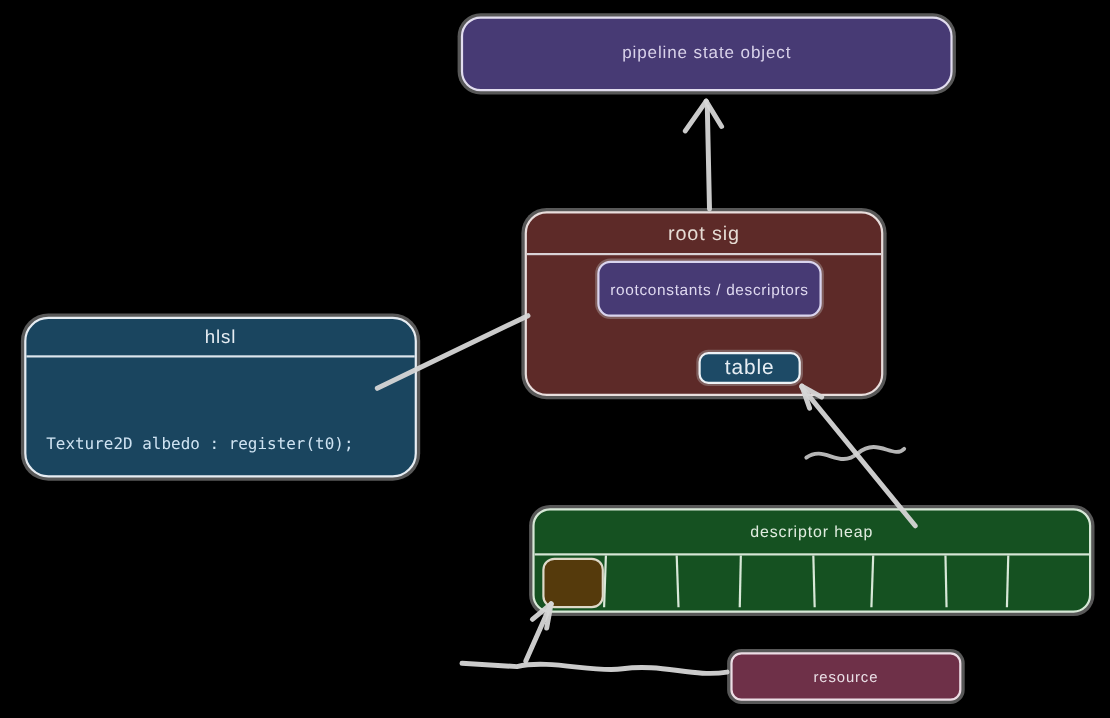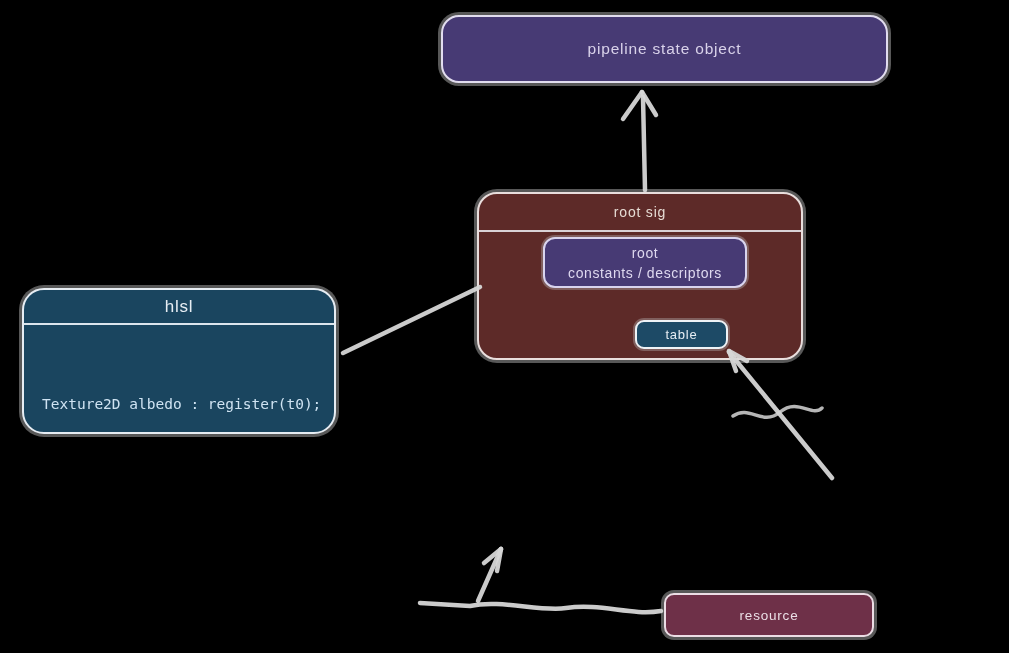--- a/index.html
+++ b/index.html
@@ -12,38 +12,38 @@
     border:2.5px solid #e4e0ea;
     box-shadow:0 0 0 3px rgba(195,195,195,.45);
     color:#ddd6ea;
   }
   .node .title{
     display:flex;align-items:center;justify-content:center;
     letter-spacing:.8px;
   }
   
   .pso{left:419px;top:15px;width:447px;height:68px;border-radius:18px;
-       background:#473a74;border-color:#e2ddef;margin-left:22px;}
+       background:#473a74;border-color:#e2ddef;}
   .pso .title{height:100%;font-size:15.5px;color:#d9d2ea;}
   
   .rootsig{left:477px;top:192px;width:326px;height:168px;border-radius:20px;background:#5d2a28;border-color:#e9dedd;}
-  .rootsig .title{height:36px;font-size:14px;color:#e6dcd4;}
+  .rootsig .title{height:36px;font-size:18px;color:#e6dcd4;}
   .divider{position:absolute;left:0;right:0;height:2px;background:#d9d2d6;}
   .rootsig .divider{top:36px;}
   
   .rootconst{left:543px;top:237px;width:204px;height:51px;border-radius:12px;
        background:#473a74;border-color:#d9d4ee;
-       display:flex;flex-direction:column;align-items:center;justify-content:center;
+       display:flex;align-items:center;justify-content:center;
        font-size:14px;line-height:20px;color:#dfd9f0;letter-spacing:.6px;box-shadow:0 0 0 2px rgba(195,195,195,.35);}
   
   .tablebox{left:635px;top:320px;width:93px;height:29px;border-radius:9px;
        background:#1d4a66;border-color:#eef2f6;box-shadow:0 0 0 2px rgba(195,195,195,.35);}
-  .tablebox .title{height:100%;font-size:13px;color:#e6edf3;}
+  .tablebox .title{height:100%;font-size:19px;color:#e6edf3;}
   
-  .hlsl{left:22px;top:288px;width:314px;height:146px;border-radius:22px;background:#1a455f;border-color:#e7edf3;}
+  .hlsl{left:22px;top:288px;width:357px;height:146px;border-radius:22px;background:#1a455f;border-color:#e7edf3;}
   .hlsl .title{height:33px;font-size:17px;color:#e6edf3;}
   .hlsl .divider{top:33px;background:#dce5ed;}
   .code{position:absolute;left:18px;top:62px;
         font-family:"DejaVu Sans Mono","Liberation Mono",monospace;
         font-size:14.5px;font-weight:400;line-height:21px;color:#cfe3f2;white-space:pre;}
   
   .heap{left:484px;top:462px;width:508px;height:95px;border-radius:16px;background:#155121;border-color:#d7e8d7;}
   .heap .title{height:39px;font-size:14.5px;color:#e0ecdf;}
   .heap .divider{top:39px;background:#d6e6d6;}
   .heap-div{position:absolute;top:41px;bottom:3px;width:2px;background:#d8e8d8;}
@@ -81,20 +81,32 @@
   </div>
 
   <div class="node hlsl">
     <div class="title">hlsl</div>
     <div class="divider"></div>
     <div class="code">
       <div>Texture2D albedo : register(t0);</div>
     </div>
   </div>
 
+  <div class="node heap">
+    <div class="title">descriptor heap</div>
+    <div class="divider"></div>
+    <div class="heap-div" style="left:63px;transform:rotate(2deg);"></div>
+    <div class="heap-div" style="left:129px;transform:rotate(-2deg);"></div>
+    <div class="heap-div" style="left:186px;transform:rotate(1.2deg);"></div>
+    <div class="heap-div" style="left:253px;transform:rotate(-1.5deg);"></div>
+    <div class="heap-div" style="left:306px;transform:rotate(2deg);"></div>
+    <div class="heap-div" style="left:373px;transform:rotate(-1.2deg);"></div>
+    <div class="heap-div" style="left:429px;transform:rotate(1.5deg);"></div>
+    <div class="filledcell"></div>
+  </div>
 
   <div class="node resource">
     <div class="title">resource</div>
   </div>
 
   <svg class="overlay" width="1009" height="653" viewBox="0 0 1009 653">
 
     <g>
       <path class="stroke" d="M645,190 L643,97"></path>
       <path class="stroke" d="M642,92 L623,119"></path>

